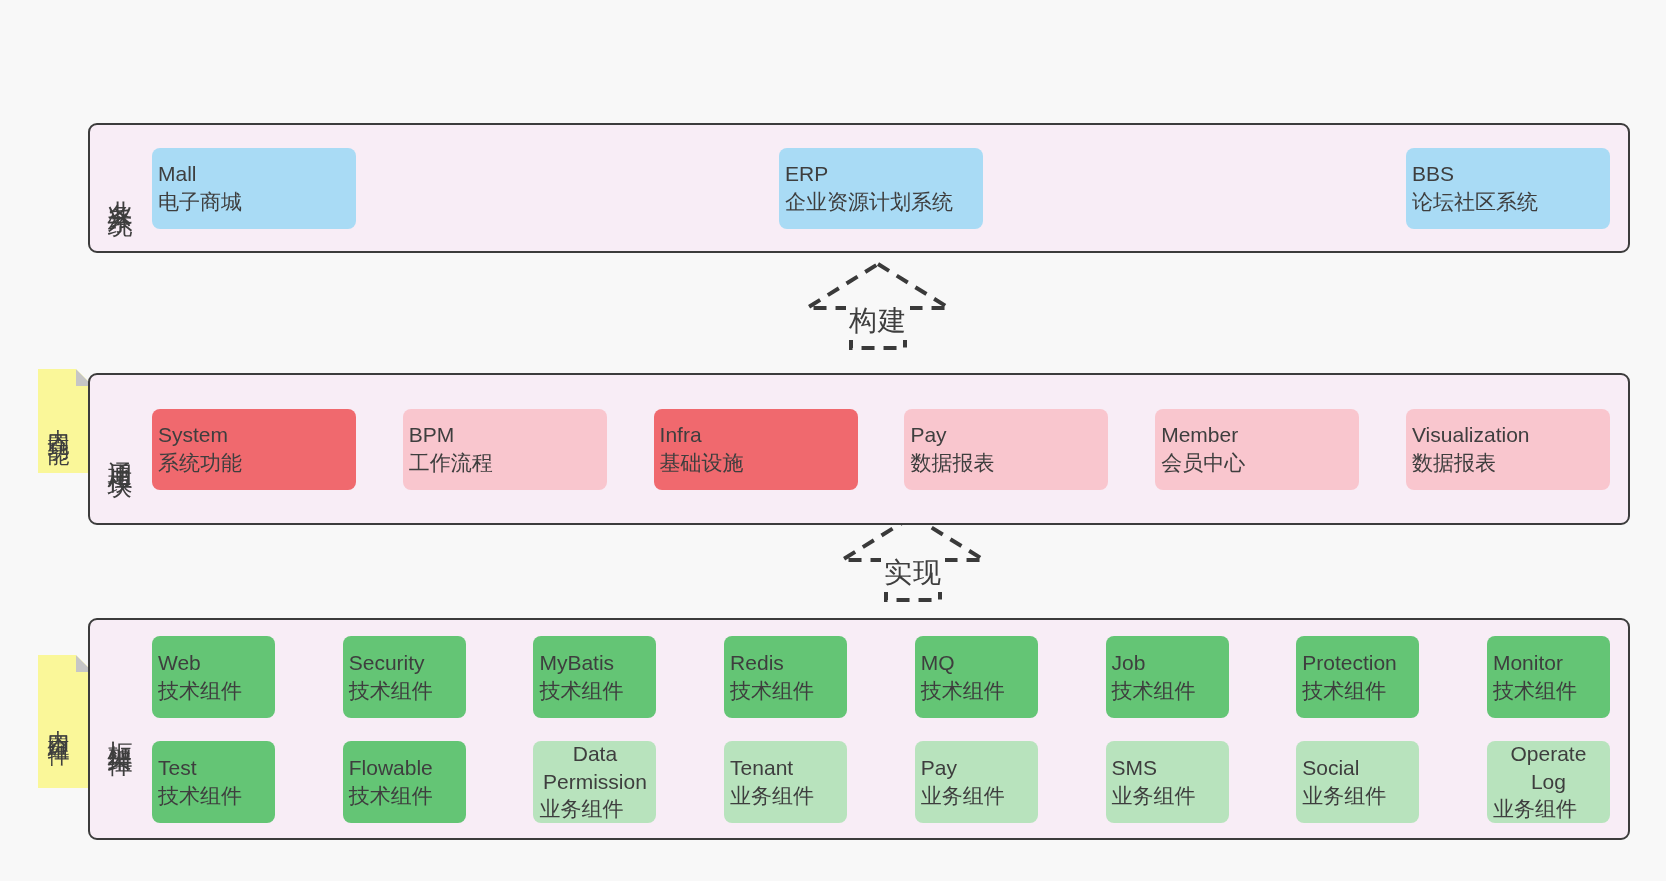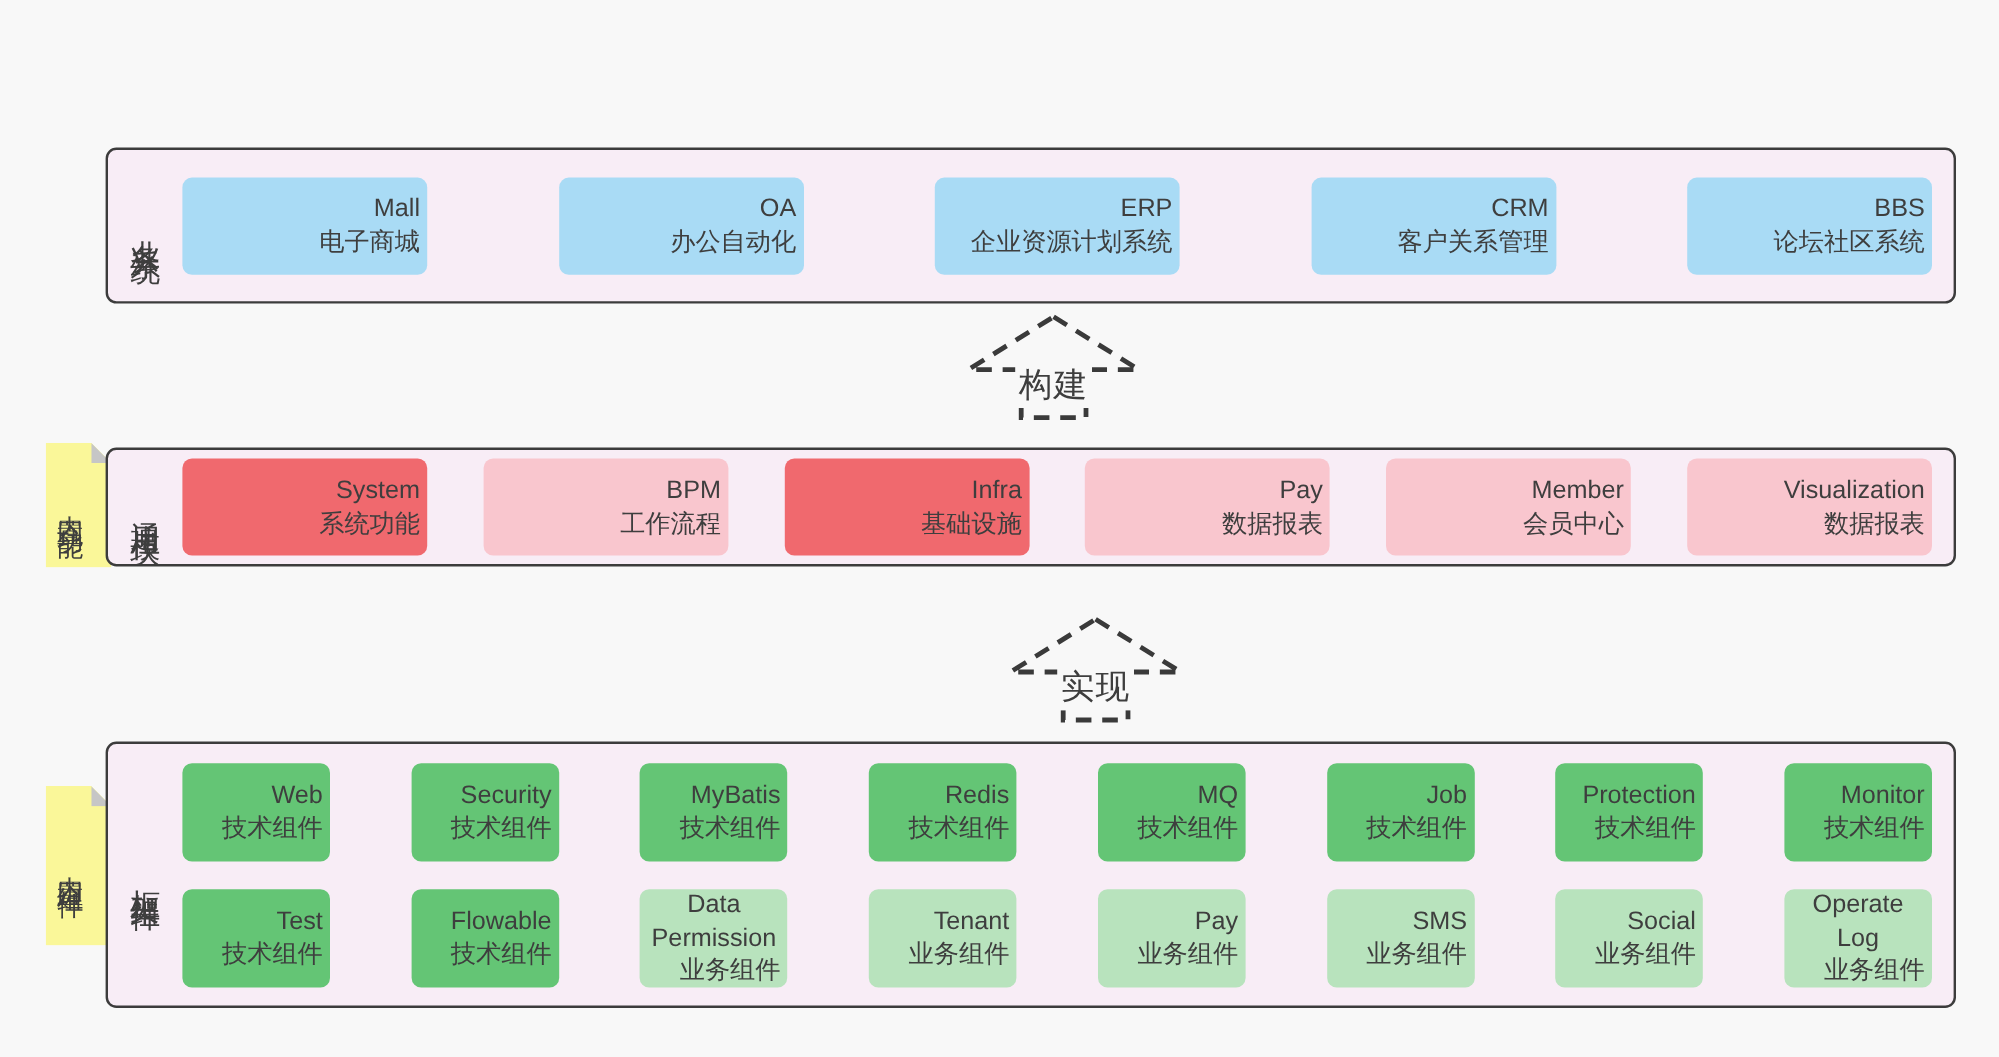--- a/index.html
+++ b/index.html
@@ -51,21 +51,21 @@
   .band-content{
     flex:1;display:flex;flex-direction:column;
     justify-content:center;gap:23px;
     padding-right:18px;
   }
   .box-row{display:flex;justify-content:space-between;}
 
   
   .box{
     border-radius:8px;
-    display:flex;flex-direction:column;align-items:flex-end;justify-content:center;
+    display:flex;flex-direction:column;align-items:flex-start;justify-content:center;
     text-align:center;
     font-size:21px;line-height:1.32;
     color:#3e3e3e;
     box-sizing:border-box;
     padding:2px 6px;
   }
   .box-wide{width:204px;height:81px;}
   .box-narrow{width:123px;height:82px;}
   .blue{background:#a9dbf5;}
   .red{background:#f0696e;}
@@ -115,40 +115,32 @@
     <div class="band-label">
       <div class="v-text">业务系统</div>
     </div>
     <div class="band-content">
       <div class="box-row">
         <div class="box box-wide blue">
           <div>Mall</div>
           <div>电子商城</div>
         </div>
         <div class="box box-wide blue">
-          <div>OA</div>
-          <div>办公自动化</div>
-        </div>
-        <div class="box box-wide blue">
           <div>ERP</div>
           <div>企业资源计划系统</div>
-        </div>
-        <div class="box box-wide blue">
-          <div>CRM</div>
-          <div>客户关系管理</div>
         </div>
         <div class="box box-wide blue">
           <div>BBS</div>
           <div>论坛社区系统</div>
         </div>
       </div>
     </div>
   </div>
 
-  <div class="band" style="top:373px;height:99px;">
+  <div class="band" style="top:373px;height:152px;">
     <div class="band-label">
       <div class="v-text">通用模块</div>
     </div>
     <div class="band-content">
       <div class="box-row">
         <div class="box box-wide red">
           <div>System</div>
           <div>系统功能</div>
         </div>
         <div class="box box-wide pink">

